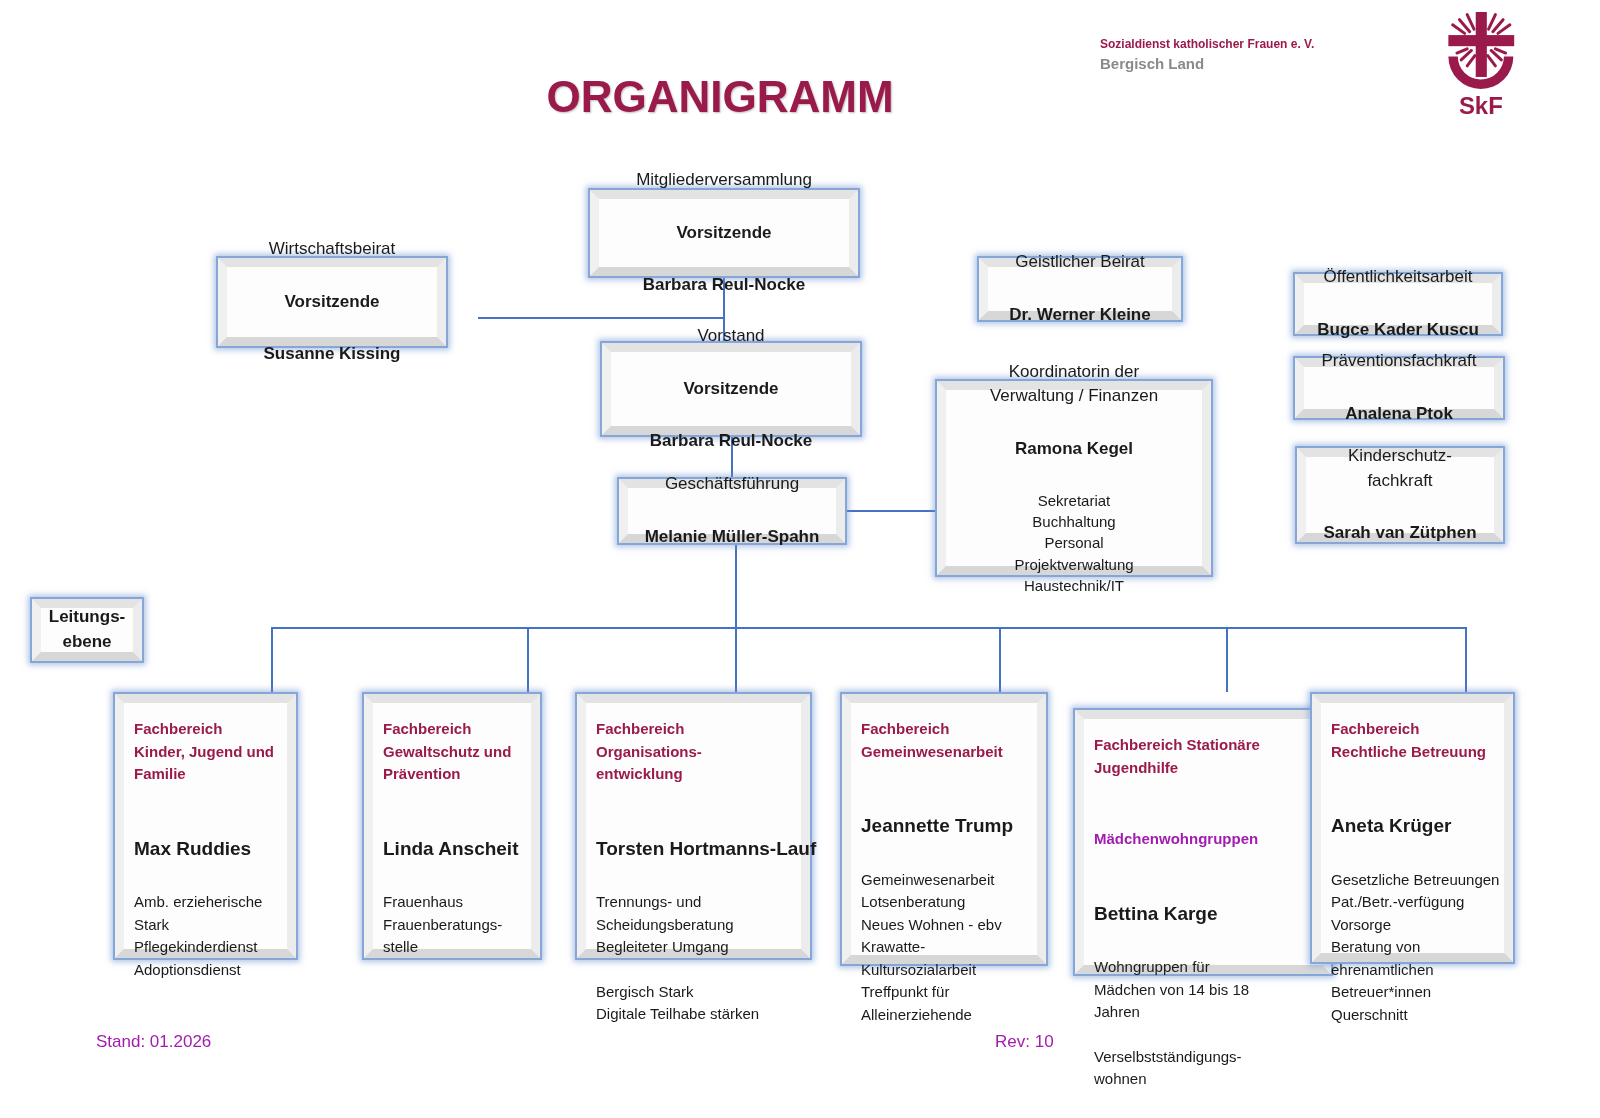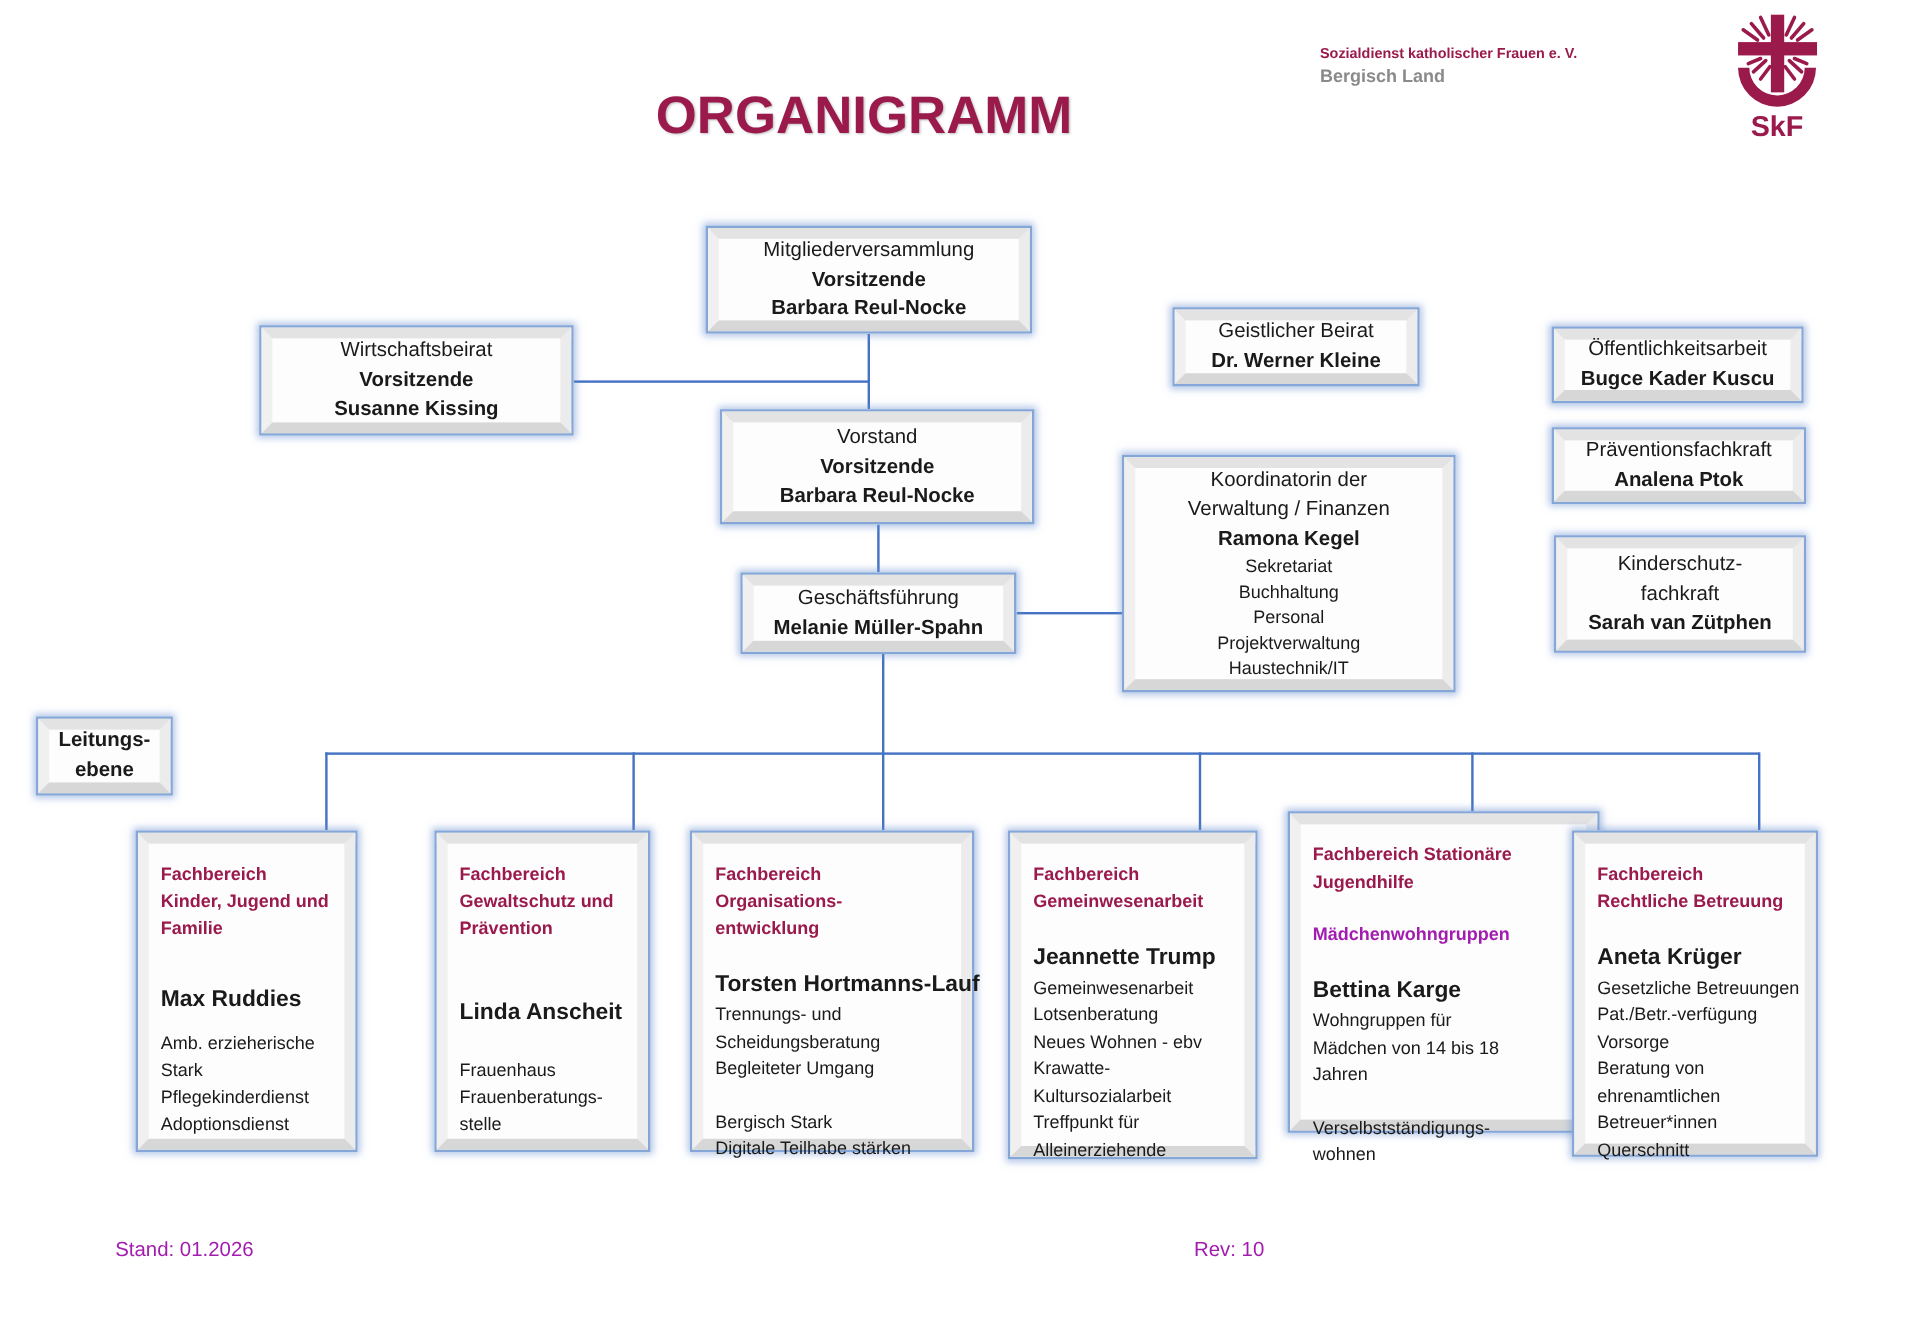--- a/index.html
+++ b/index.html
@@ -25,21 +25,21 @@
     position:absolute; box-sizing:border-box; background:#fdfdfd;
     border:2px solid #84A7D8;
     box-shadow:0 0 6px 2px rgba(110,145,210,.55);
   }
   .box::before {
     content:""; position:absolute; inset:0; pointer-events:none;
     border:9px solid; border-color:#e3e3e3 #ececec #d7d7d7 #f0f0f0;
   }
   .content {
     position:absolute; inset:9px; display:flex; flex-direction:column;
-    justify-content:center; align-items:center; text-align:center;
+    justify-content:center; align-items:center; text-align:center;gap:28px;
   }
   .t { font-size:17px; line-height:1.45; color:#1a1a1a; white-space:nowrap; }
   .b { font-weight:700; }
   .ko-item { font-size:15px; line-height:1.42; color:#1a1a1a; }
 
   
   .dept .content {
     justify-content:space-between; align-items:flex-start; text-align:left;
     padding:15px 2px 0 10px;
   }
@@ -102,21 +102,21 @@
   <div class="vline" style="left:1465px;top:627px;height:65px"></div>
 
   <div class="box" style="left:588px;top:188px;width:272px;height:90px">
     <div class="content">
       <div class="t">Mitgliederversammlung</div>
       <div class="t b">Vorsitzende</div>
       <div class="t b">Barbara Reul-Nocke</div>
     </div>
   </div>
 
-  <div class="box" style="left:216px;top:271px;width:262px;height:92px">
+  <div class="box" style="left:216px;top:256px;width:232px;height:92px">
     <div class="content">
       <div class="t">Wirtschaftsbeirat</div>
       <div class="t b">Vorsitzende</div>
       <div class="t b">Susanne Kissing</div>
     </div>
   </div>
 
   <div class="box" style="left:977px;top:256px;width:206px;height:66px">
     <div class="content">
       <div class="t">Geistlicher Beirat</div>
@@ -253,21 +253,21 @@
           <div class="dept-line">Lotsenberatung</div>
           <div class="dept-line">Neues Wohnen - ebv</div>
           <div class="dept-line">Krawatte-</div>
           <div class="dept-line">Kultursozialarbeit</div>
           <div class="dept-line">Treffpunkt für</div>
           <div class="dept-line">Alleinerziehende</div>
         </div>
     </div>
   </div>
 
-  <div class="box dept" style="left:1073px;top:676px;width:260px;height:268px">
+  <div class="box dept" style="left:1073px;top:708px;width:260px;height:268px">
     <div class="content">
       <div class="dept-heading">
           <div class="dept-heading-line">Fachbereich Stationäre</div>
           <div class="dept-heading-line">Jugendhilfe</div>
         </div>
       <div class="dept-sub">Mädchenwohngruppen</div>
       <div class="dept-person">Bettina Karge</div>
       <div>
           <div class="dept-line">Wohngruppen für</div>
           <div class="dept-line">Mädchen von 14 bis 18</div>

